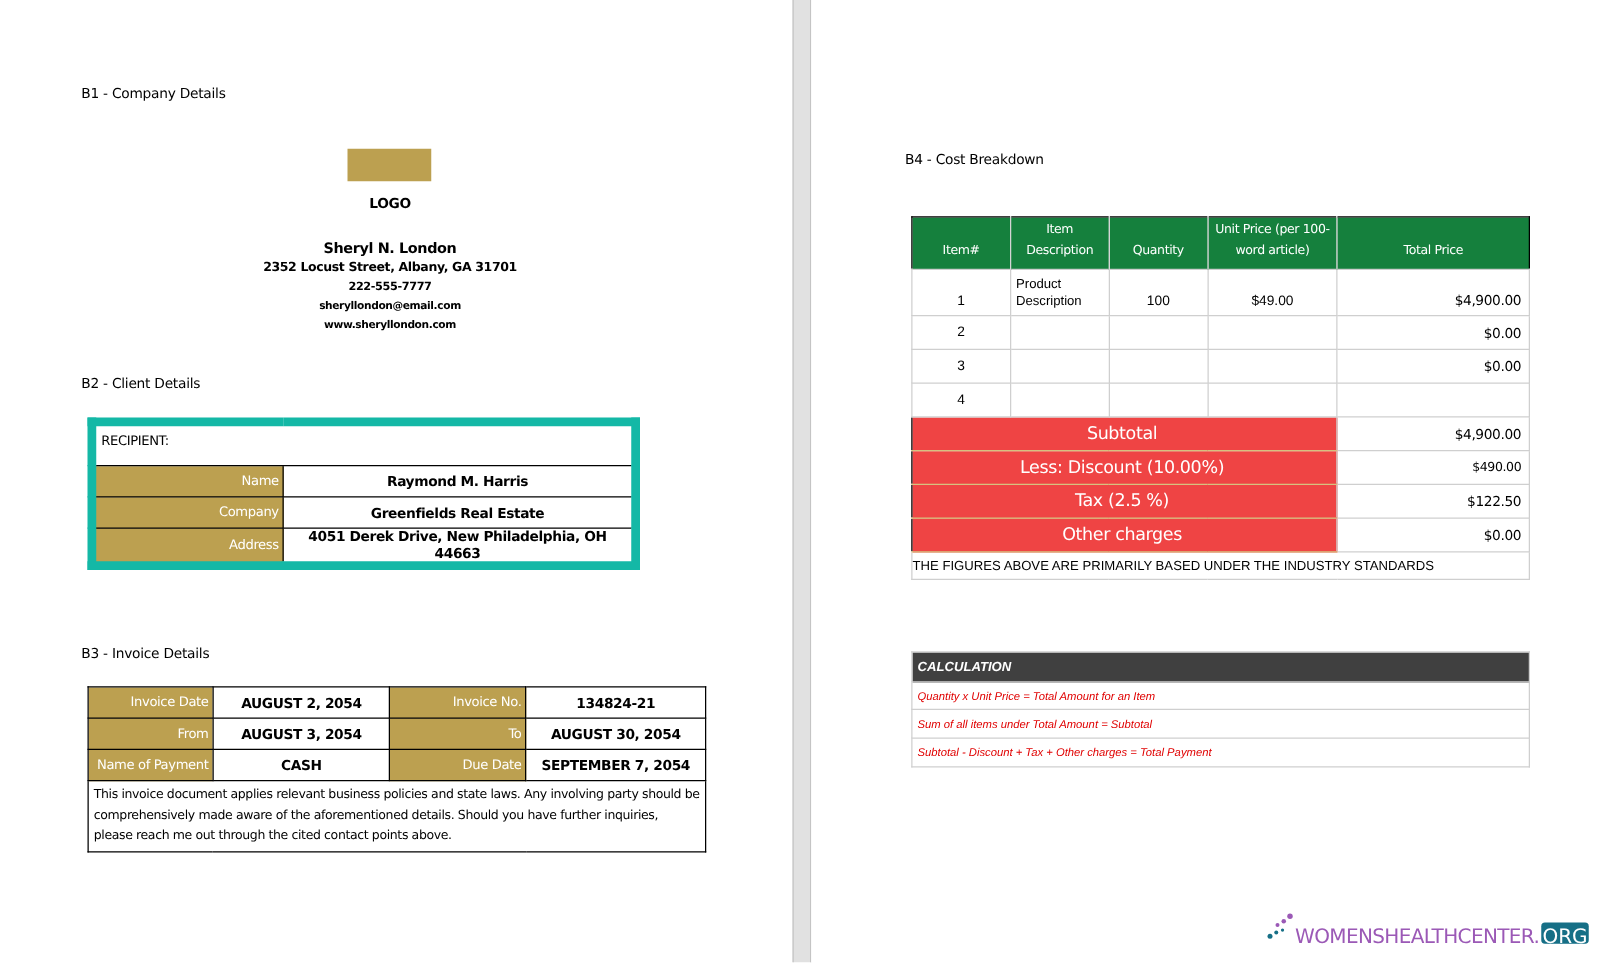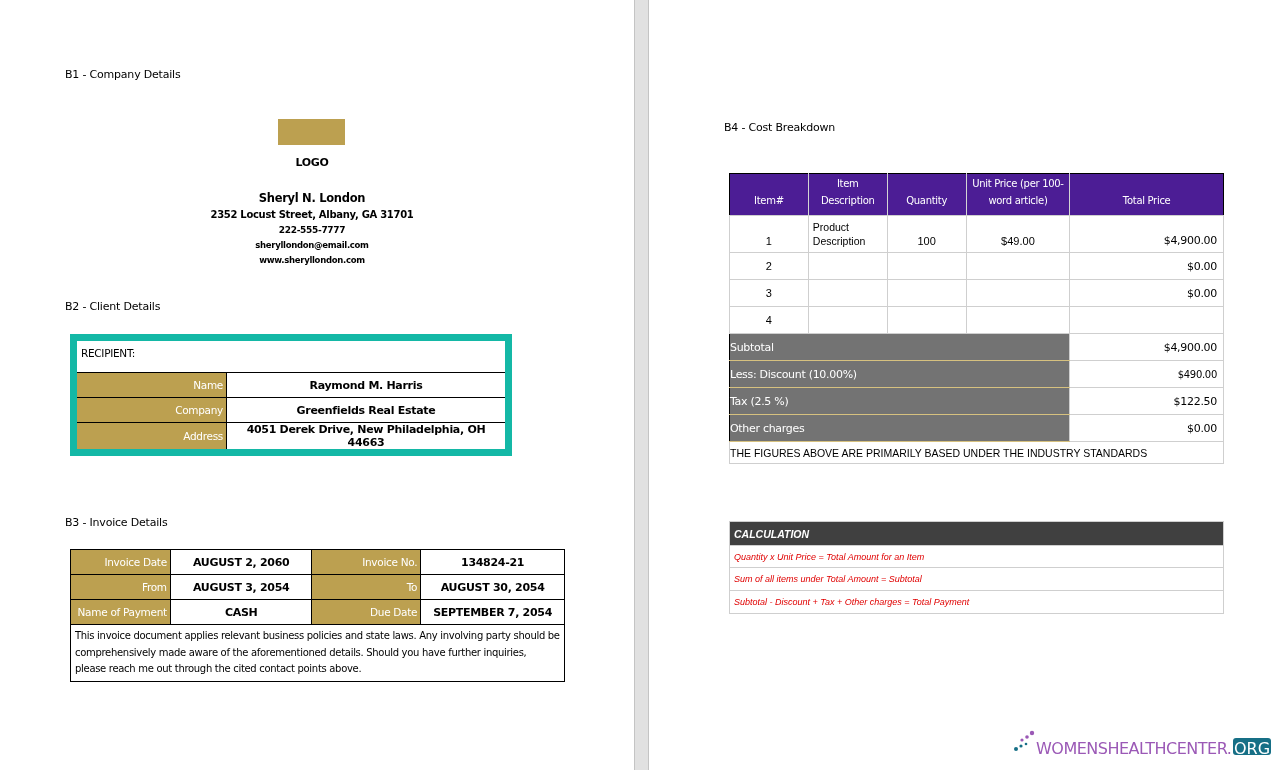--- a/index.html
+++ b/index.html
@@ -36,30 +36,30 @@
 
     
     .invoice-table { left: 70px; top: 549px; width: 495px; border: 1px solid #000; }
     .invoice-table td { border: 1px solid #000; height: 25px; font-size: 10.5px; }
     .invoice-table .lbl { text-align: right; padding-right: 3px; }
     .invoice-table .val { text-align: center; font-weight: bold; font-size: 11px; }
     .invoice-table .note { height: 57px; padding: 3px 4px; font-size: 10px; line-height: 16.5px; vertical-align: top; }
 
     
     .cost-table { left: 729px; top: 173px; width: 495px; border: 1px solid #000; }
-    .cost-table th { background: #4c1d95; color: #fff; font-weight: normal; font-size: 10px; height: 42px; vertical-align: bottom; padding-bottom: 6px; line-height: 17px; border-right: 1px solid #d4d4d4; }
+    .cost-table th { background: #15803d; color: #fff; font-weight: normal; font-size: 10px; height: 42px; vertical-align: bottom; padding-bottom: 6px; line-height: 17px; border-right: 1px solid #d4d4d4; }
     .cost-table td { border: 1px solid #cfcfcf; height: 27px; font-size: 11px; }
     .cost-table .c-item { text-align: center; width: 78px; }
     .cost-table .c-desc { width: 79px; font-size: 10.5px; line-height: 14px; padding-left: 4px; }
     .cost-table .c-qty { width: 79px; text-align: center; }
     .cost-table .c-unit { width: 104px; text-align: center; }
     .cost-table .c-total { text-align: right; padding-right: 6px; }
     .cost-table .row1 td { height: 37px; vertical-align: bottom; padding-bottom: 5px; }
     .cost-table .row1 .c-desc { vertical-align: middle; padding-bottom: 0; }
-    .cost-table .sum-lbl { background: #737373; color: #fff; text-align: left; padding-right: 4px; font-size: 11px; border: none; border-bottom: 1px solid #d6c17f; }
+    .cost-table .sum-lbl { background: #ef4444; color: #fff; text-align: center; padding-right: 4px; font-size: 14px; border: none; border-bottom: 1px solid #d6c17f; }
     .cost-table .sum-val { text-align: right; padding-right: 6px; font-size: 11px; }
     .cost-table .sum-val.small { font-size: 10px; }
     .cost-table .sum-val.bold { font-weight: bold; }
     .cost-table .footer-note { font-size: 10.5px; height: 22px; border-top: 1px solid #cfcfcf; }
 
     
     .calc-table { left: 729px; top: 521px; width: 495px; border: 1px solid #cfcfcf; }
     .calc-table td { border: 1px solid #cfcfcf; font-size: 9px; color: #e00000; font-style: italic; height: 23px; padding-left: 4px; }
     .calc-table .calc-head { background: #404040; color: #fff; font-weight: bold; font-size: 10.5px; height: 24px; }
     .calc-table .r1 { height: 22px; }
@@ -109,21 +109,21 @@
   <table class="invoice-table">
     <colgroup>
       <col style="width:100px">
         <col style="width:142px">
         <col style="width:109px">
         <col style="width:144px">
     </colgroup>
     <tbody>
         <tr>
       <td class="lbl gold sans-narrow">Invoice Date</td>
-      <td class="val sans-narrow">AUGUST 2, 2060</td>
+      <td class="val sans-narrow">AUGUST 2, 2054</td>
       <td class="lbl gold sans-narrow">Invoice No.</td>
       <td class="val sans-narrow">134824-21</td>
     </tr>
     <tr>
       <td class="lbl gold sans-narrow">From</td>
       <td class="val sans-narrow">AUGUST 3, 2054</td>
       <td class="lbl gold sans-narrow">To</td>
       <td class="val sans-narrow">AUGUST 30, 2054</td>
     </tr>
     <tr>

